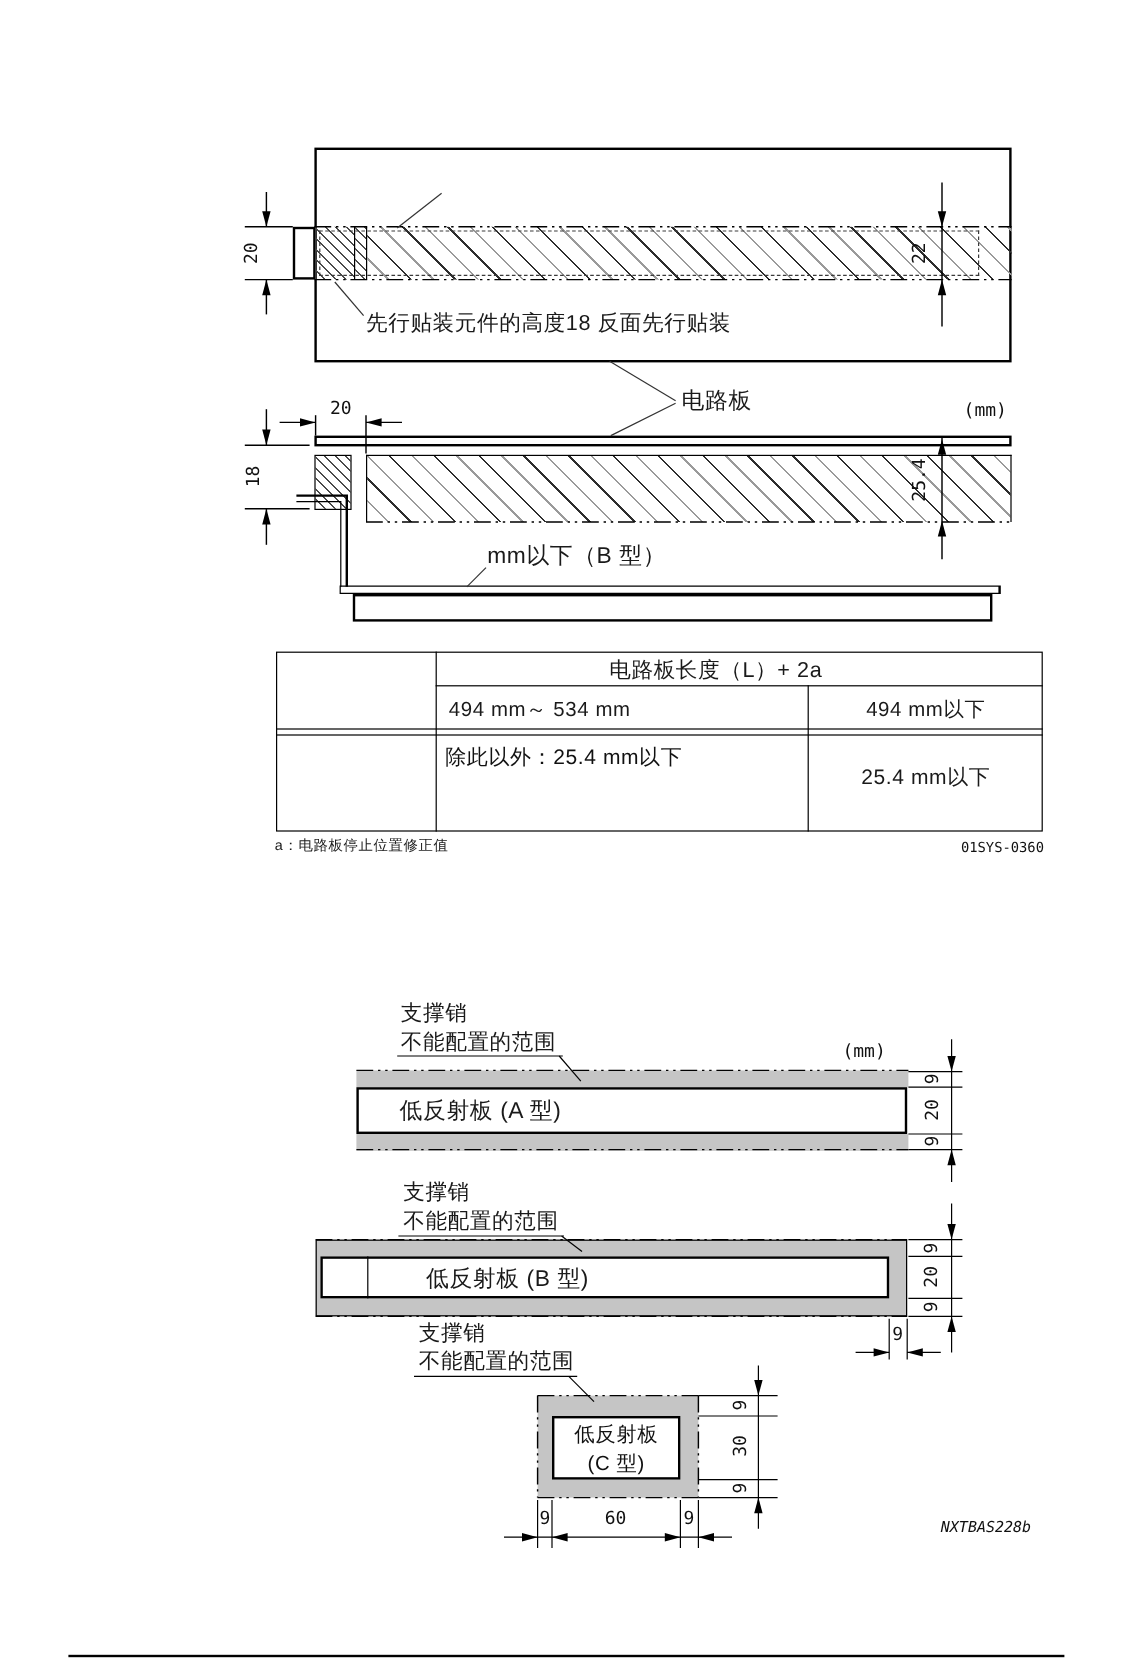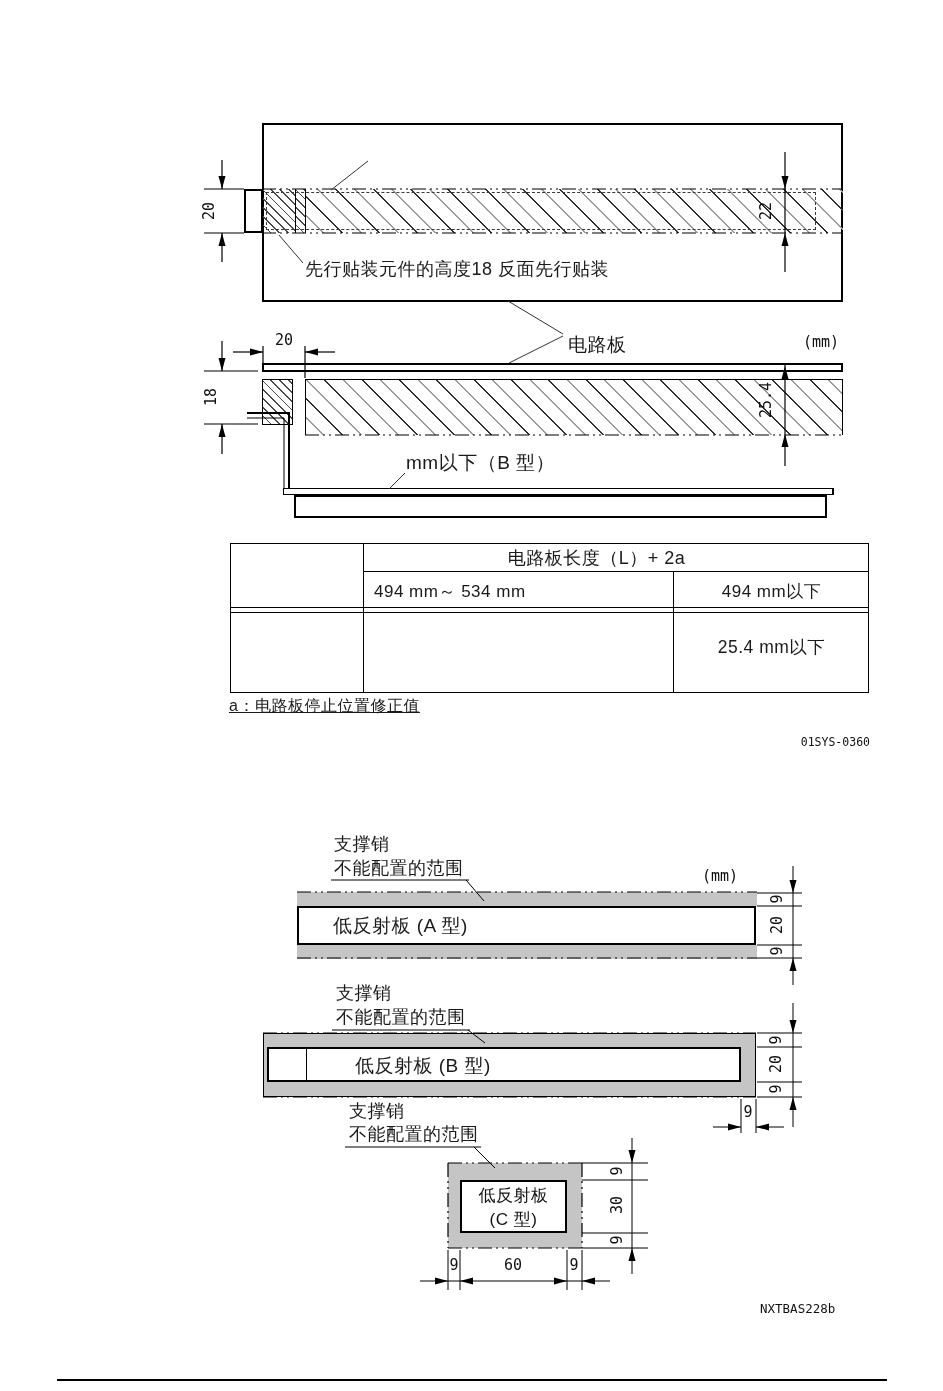--- a/index.html
+++ b/index.html
@@ -1,21 +1,21 @@
 <!DOCTYPE html>
 <html style="--plate-gray: #c5c5c5;"><head>
 <meta charset="utf-8">
 <style>
   html,body{margin:0;padding:0;background:#fff;}
   #page{position:relative;width:943px;height:1391px;background:#fff;overflow:hidden;
         font-family:"Liberation Sans",sans-serif;color:#111;}
   .abs{position:absolute;box-sizing:border-box;}
   .cjk{font-size:18px;white-space:nowrap;color:#1a1a1a;letter-spacing:0.5px;}
   .cjk-lg{font-size:19px;white-space:nowrap;color:#1a1a1a;letter-spacing:0.5px;}
-  .mono{font-family:"DejaVu Sans Mono",monospace;margin-top:36px;}
+  .mono{font-family:"DejaVu Sans Mono",monospace;}
   .dim{font-family:"DejaVu Sans Mono",monospace;font-size:15px;color:#111;white-space:nowrap;}
   .dim-rot{position:absolute;font-family:"DejaVu Sans Mono",monospace;font-size:15px;color:#111;
            white-space:nowrap;transform:translate(-50%,-50%) rotate(-90deg);}
   .center{text-align:center;}
   .gray{background:var(--plate-gray,#c5c5c5);}
   .hatch-main{background-image:
      repeating-linear-gradient(45deg,transparent 0 12px,#9a9a9a 12px 13.4px,transparent 13.4px 25px,#2e2e2e 25px 26.4px);}
   .hatch-dense{background-image:
      repeating-linear-gradient(45deg,transparent 0 5px,#4a4a4a 5px 6.2px);}
   .svgl{position:absolute;left:0;top:0;pointer-events:none;}
@@ -40,41 +40,42 @@
   <div class="dim-rot" style="left:209px;top:211px;">20</div>
   <div class="dim-rot" style="left:766px;top:211px;">22</div>
 
   <div class="abs" style="left:262px;top:363px;width:581px;height:9px;border:2px solid #000;background:#fff;"></div>
   <div class="abs hatch-main" style="left:305px;top:379px;width:538px;height:56px;border-top:1px solid #000;border-left:1px solid #000;border-right:1px solid #000;"></div>
   <div class="abs hatch-dense" style="left:262px;top:379px;width:31px;height:46px;border:1px solid #000;"></div>
 
   <div class="abs" style="left:283px;top:488px;width:551px;height:7px;border:1px solid #000;border-right:2px solid #000;background:#fff;"></div>
   <div class="abs" style="left:294px;top:495px;width:533px;height:23px;border:2px solid #000;background:#fff;"></div>
 
-  <div class="abs cjk-lg" style="left:568px;top:332px;">电路板</div>
+  <div class="abs cjk-lg" style="left:568px;top:321px;">电路板</div>
   <div class="abs dim" style="left:803px;top:333px;">(mm)</div>
   <div class="abs dim center" style="left:270px;top:331px;width:28px;">20</div>
   <div class="dim-rot" style="left:211px;top:397px;">18</div>
   <div class="dim-rot" style="left:766px;top:400px;">25.4</div>
   <div class="abs cjk-lg" style="left:406px;top:450px;">mm以下（B 型）</div>
 
   <div class="abs" style="left:230px;top:543px;width:639px;height:150px;border:1.5px solid #000;"></div>
   <div class="abs" style="left:363px;top:543px;width:0;height:150px;border-left:1.5px solid #000;"></div>
   <div class="abs" style="left:673px;top:571px;width:0;height:122px;border-left:1.5px solid #000;"></div>
   <div class="abs" style="left:363px;top:571px;width:506px;height:0;border-top:1.5px solid #000;"></div>
   <div class="abs" style="left:230px;top:607px;width:639px;height:0;border-top:1.5px solid #000;"></div>
   <div class="abs" style="left:230px;top:612px;width:639px;height:0;border-top:1.5px solid #000;"></div>
 
   <div class="abs cjk center" style="left:365px;top:546px;width:463px;">电路板长度（L）+ 2a</div>
   <div class="abs cjk" style="left:374px;top:580px;font-size:17px;">494 mm～ 534 mm</div>
   <div class="abs cjk center" style="left:675px;top:580px;width:193px;font-size:17px;">494 mm以下</div>
   <div class="abs" style="left:371px;top:616px;font-size:17.5px;line-height:30px;letter-spacing:0.5px;white-space:nowrap;">
+    <div>除此以外：25.4 mm以下</div>
   </div>
   <div class="abs cjk center" style="left:675px;top:635px;width:193px;font-size:17.5px;">25.4 mm以下</div>
-  <div class="abs cjk" style="left:229px;top:696px;font-size:16px;text-decoration:underline;">a：电路板停止位置修正值</div>
+  <div class="abs cjk" style="left:229px;top:696px;font-size:12px;">a：电路板停止位置修正值</div>
   <div class="abs mono" style="left:770px;top:699px;width:100px;text-align:right;font-size:11.5px;">01SYS-0360</div>
 
   <div class="abs dim" style="left:702px;top:867px;">(mm)</div>
 
   <div class="abs cjk" style="left:334px;top:832px;">支撑销</div>
   <div class="abs cjk" style="left:334px;top:856px;">不能配置的范围</div>
   <div class="abs gray" style="left:297px;top:892px;width:460px;height:14px;"></div>
   <div class="abs" style="left:297px;top:906px;width:459px;height:39px;border:2px solid #000;background:#fff;"></div>
   <div class="abs gray" style="left:297px;top:945px;width:460px;height:14px;"></div>
   <div class="abs cjk-lg" style="left:333px;top:913px;">低反射板 (A 型)</div>
@@ -100,21 +101,21 @@
   <div class="abs center" style="left:460px;top:1184px;width:107px;font-size:17px;line-height:24px;letter-spacing:0.5px;">
     <div>低反射板</div>
     <div>(C 型)</div>
   </div>
   <div class="dim-rot" style="left:617px;top:1171px;">9</div>
   <div class="dim-rot" style="left:617px;top:1205px;">30</div>
   <div class="dim-rot" style="left:617px;top:1240px;">9</div>
   <div class="abs dim center" style="left:439px;top:1256px;width:30px;">9</div>
   <div class="abs dim center" style="left:498px;top:1256px;width:30px;">60</div>
   <div class="abs dim center" style="left:559px;top:1256px;width:30px;">9</div>
-  <div class="abs mono" style="left:760px;top:1265px;font-size:12.5px;">NXTBAS228b</div>
+  <div class="abs mono" style="left:784px;top:1265px;font-size:12.5px;font-style:italic;">NXTBAS228b</div>
 
   <div class="abs tline" style="left:57px;top:1379px;width:830px;height:2px;"></div>
 
   <svg class="svgl" width="943" height="1391" viewBox="0 0 943 1391">
     <g stroke="#000" stroke-width="1.2" fill="none">
 
       <g stroke-dasharray="14 4 2 4 2 4">
         <line x1="262" y1="189" x2="843" y2="189"></line>
         <line x1="262" y1="233" x2="843" y2="233"></line>
       </g>

